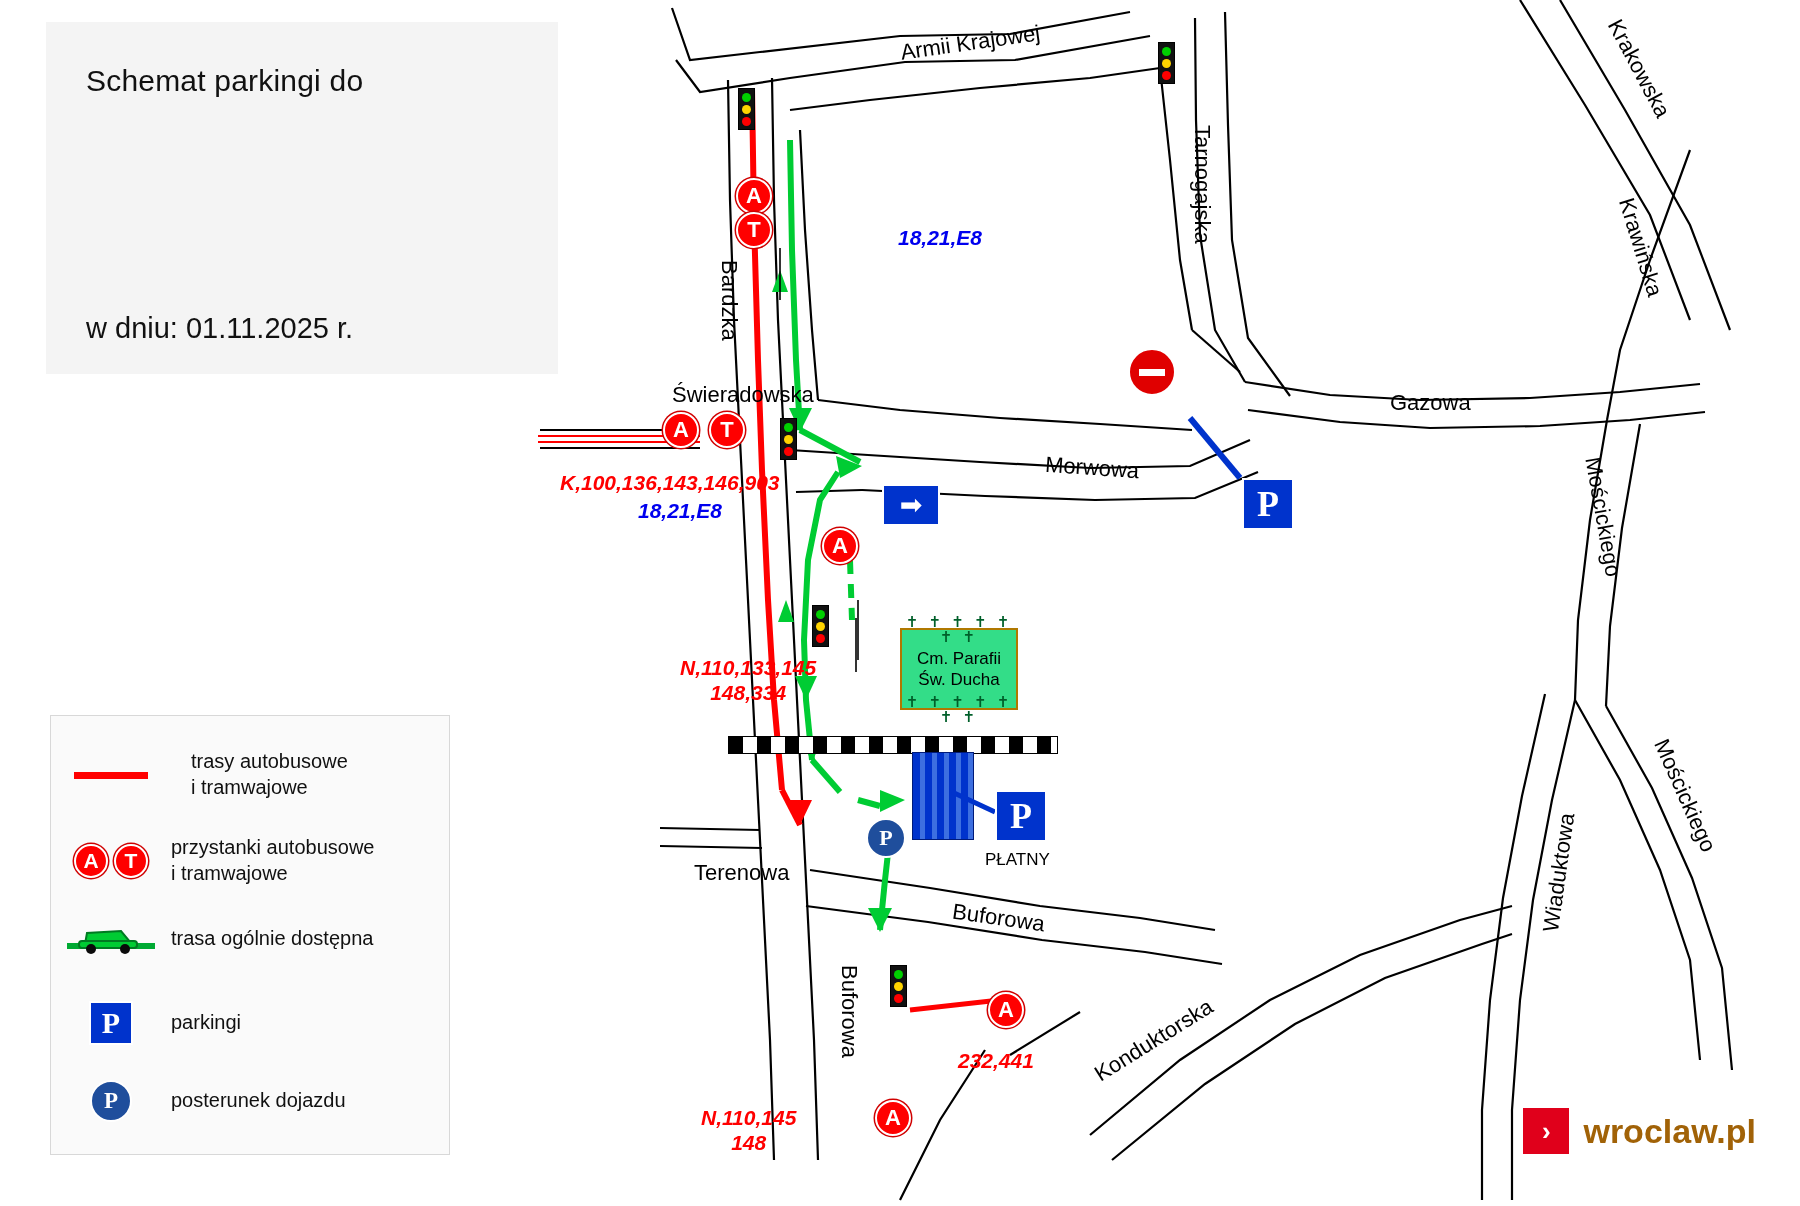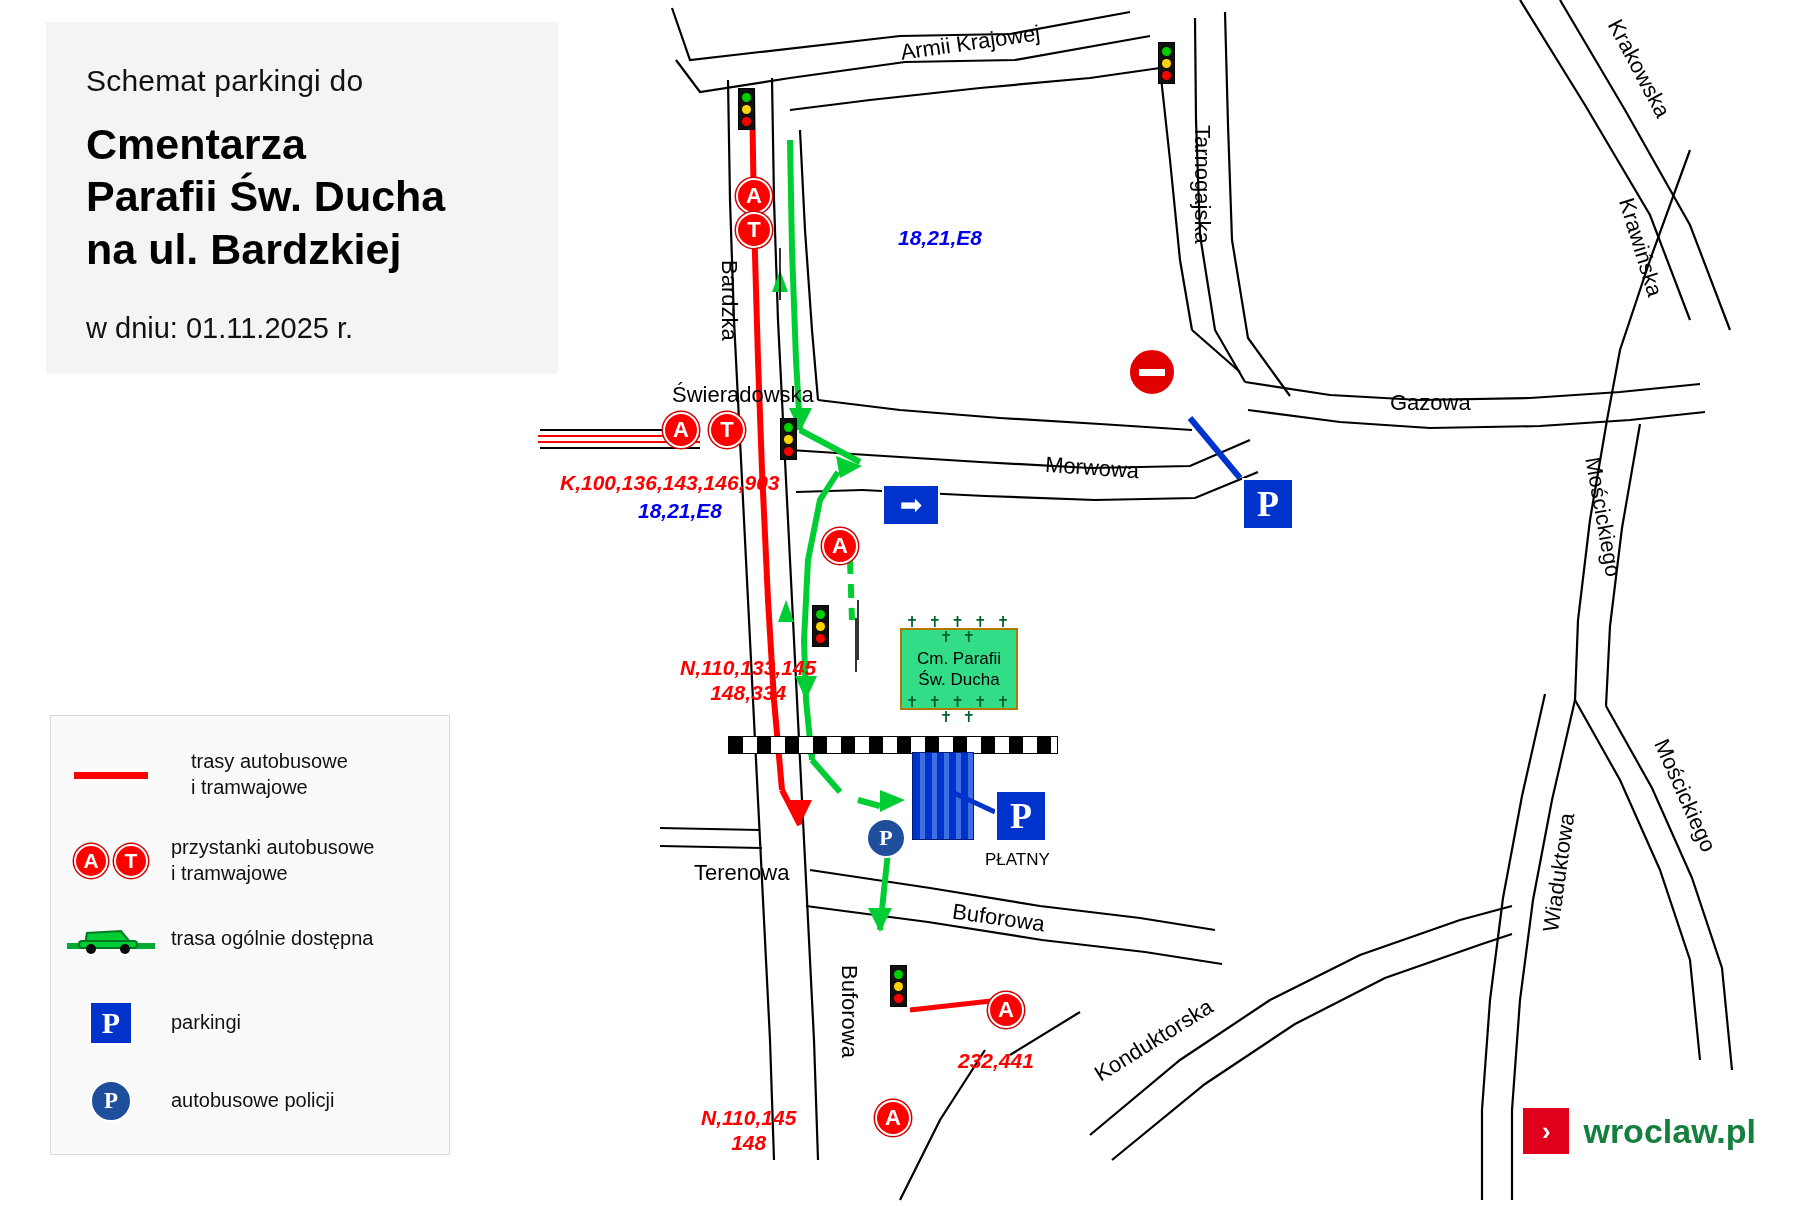--- a/index.html
+++ b/index.html
@@ -192,21 +192,21 @@
   .logo {
     position: absolute; right: 44px; bottom: 52px;
     display: flex; align-items: center; z-index: 20;
   }
   .logo .mark {
     width: 46px; height: 46px; background: #e0001b;
     color: #fff; font-size: 26px; font-weight: bold;
     display: flex; align-items: center; justify-content: center;
   }
   .logo .wtext {
-    margin-left: 14px; font-size: 34px; font-weight: bold; color: #15803d;
+    margin-left: 14px; font-size: 34px; font-weight: bold; color: #a16207;
   }
   .platny { position:absolute; font-size:17px; font-weight:400; color:#000; z-index:15;}
 </style>
 </head>
 <body>
 
 <div id="stage">
 
   <svg id="mapsvg" width="1800" height="1206">
     <g fill="none" stroke="#000" stroke-width="2.2">
@@ -303,23 +303,20 @@
 
     <g fill="#000" stroke="#000" stroke-width="1.6">
       <path d="M780,248 L780,300"></path>
       <path d="M858,600 L858,660"></path>
       <path d="M856,618 L856,672"></path>
     </g>
   </svg>
 
   <div class="title-card">
     <div class="t-small">Schemat parkingi do</div>
-    <div class="t-big" style="white-space:pre-line;">Cmentarza
-Parafii Św. Ducha
-na ul. Bardzkiej</div>
     <div class="t-date">w dniu: 01.11.2025 r.</div>
   </div>
 
   <div class="legend">
 
     <div class="legend-row r1">
       <div class="legend-sym">
           <div class="sym-line"></div>
         </div>
       <div class="legend-txt" style="white-space:pre-line;margin-left:20px;">trasy autobusowe
@@ -352,21 +349,21 @@
       <div class="legend-sym">
         <div class="psign">P</div>
       </div>
       <div class="legend-txt">parkingi</div>
     </div>
 
     <div class="legend-row r5">
       <div class="legend-sym">
         <div class="police">P</div>
       </div>
-      <div class="legend-txt">autobusowe policji</div>
+      <div class="legend-txt">posterunek dojazdu</div>
     </div>
   </div>
 
   <div class="lbl" style="left:900px; top:30px; transform:rotate(-8deg);">Armii Krajowej</div>
   <div class="lbl" style="left:1625px; top:15px; transform:rotate(62deg); transform-origin:left top;">Krakowska</div>
   <div class="lbl" style="left:1215px; top:125px; transform:rotate(90deg); transform-origin:left top;">Tarnogajska</div>
   <div class="lbl" style="left:1638px; top:195px; transform:rotate(73deg); transform-origin:left top;">Krawińska</div>
   <div class="lbl" style="left:1390px; top:390px;">Gazowa</div>
   <div class="lbl" style="left:742px; top:260px; transform:rotate(90deg); transform-origin:left top;">Bardzka</div>
   <div class="lbl" style="left:672px; top:382px;">Świeradowska</div>

